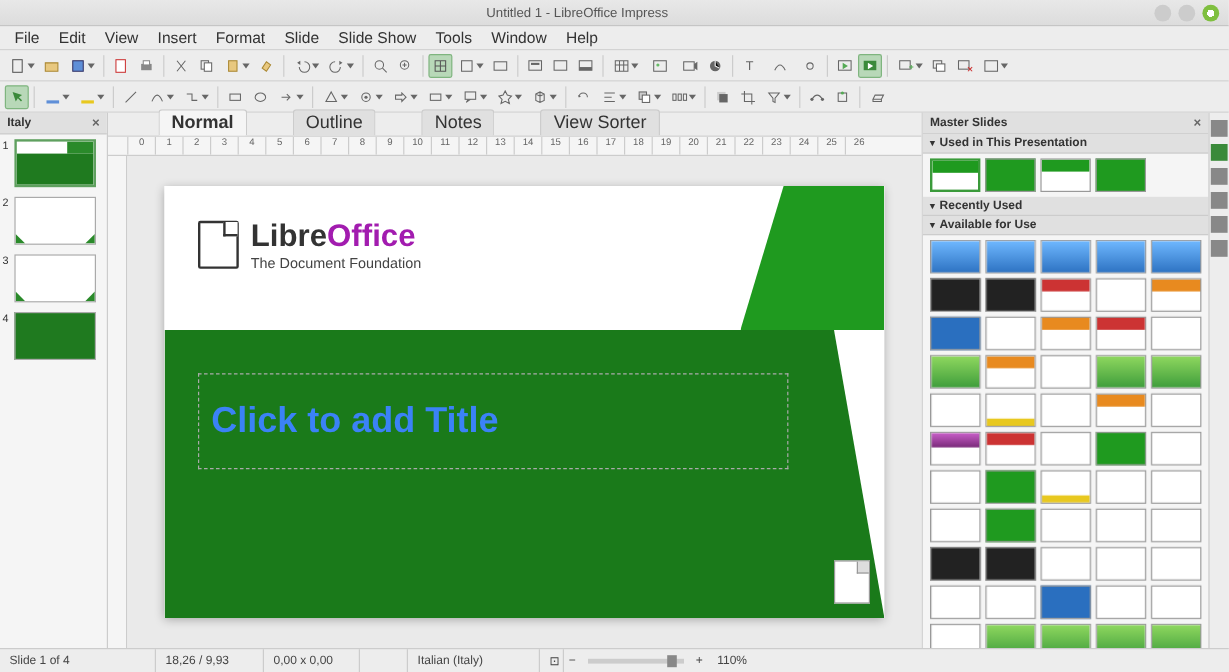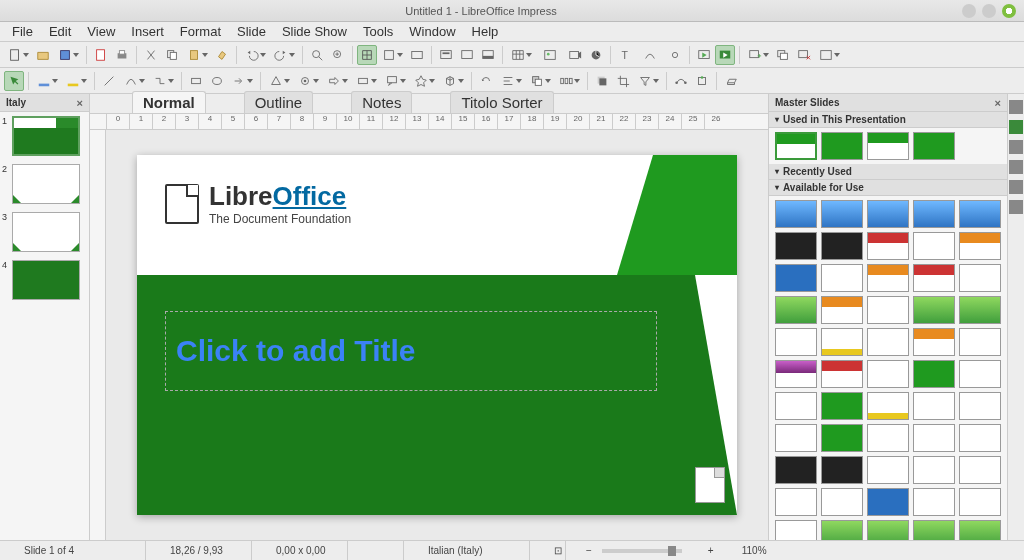--- a/index.html
+++ b/index.html
@@ -55,21 +55,21 @@
 .canvas { flex: 1; display: flex; align-items: center; justify-content: center; background: #eaeaea; position: relative; }
 .slide-canvas { width: 600px; height: 360px; background: #fff; box-shadow: 0 2px 8px rgba(0,0,0,0.3); position: relative; overflow: hidden; }
 
 
 .sc-top { height: 120px; background: #fff; position: relative; }
 .sc-top .parallelogram { position: absolute; top: 0; right: 0; width: 120px; height: 120px; background: #1f9a1f; clip-path: polygon(30% 0, 100% 0, 100% 100%, 0 100%); }
 .sc-logo { position: absolute; top: 26px; left: 28px; display: flex; align-items: center; gap: 10px; }
 .sc-logo .logo-box { width: 34px; height: 40px; border: 2px solid #333; border-radius: 2px; position: relative; }
 .sc-logo .logo-box::after { content: ''; position: absolute; top: -1px; right: -1px; width: 10px; height: 10px; background: #fff; border-left: 2px solid #333; border-bottom: 2px solid #333; }
 .sc-logo .logo-text .l1 { font-size: 26px; font-weight: bold; }
-.sc-logo .logo-text .l1 .green { color: #0369a1; text-decoration: underline; }
+.sc-logo .logo-text .l1 .green { color: #a21caf; }
 .sc-logo .logo-text .l2 { font-size: 12px; color: #444; }
 .sc-body { position: absolute; top: 120px; left: 0; right: 0; bottom: 0; background: #1a7a1a; clip-path: polygon(0 0, 93% 0, 100% 100%, 0 100%); }
 .sc-title-box { position: absolute; top: 156px; left: 28px; right: 80px; height: 80px; border: 1px dashed #aaa; display: flex; align-items: center; padding-left: 10px; }
 .sc-title-box .placeholder { font-size: 30px; font-weight: bold; color: #3b82f6; }
 .sc-icon-br { position: absolute; bottom: 12px; right: 12px; width: 30px; height: 36px; background: #fff; border: 1px solid #999; }
 .sc-icon-br::after { content: ''; position: absolute; top: 0; right: 0; width: 9px; height: 9px; background: #ddd; border-left: 1px solid #999; border-bottom: 1px solid #999; }
 
 
 .right-panel { width: 256px; background: #f5f5f5; border-left: 1px solid #ccc; display: flex; }
 .master-panel { flex: 1; display: flex; flex-direction: column; justify-content: center; }
@@ -79,21 +79,21 @@
 .master-thumb { width: 42px; height: 28px; background: #fff; border: 1px solid #999; position: relative; overflow: hidden; }
 .master-thumb.sel { border: 2px solid #3a9a3a; }
 .master-grid { flex: 1; overflow: auto; padding: 4px 6px; display: grid; grid-template-columns: repeat(5, 42px); gap: 4px; align-content: start; }
 .mg { width: 42px; height: 28px; border: 1px solid #999; background: #fff; position: relative; overflow: hidden; }
 .mg .bar { position: absolute; left: 0; right: 0; }
 .vert-icons { width: 20px; background: #ededed; border-left: 1px solid #ccc; display: flex; flex-direction: column; align-items: center; gap: 6px; padding-top: 6px; }
 .vert-icons .vi { width: 14px; height: 14px; background: #888; }
 
 
 .statusbar { height: 20px; background: #ededed; border-top: 1px solid #ccc; display: flex; align-items: center; font-size: 10px; color: #444; }
-.statusbar .cell { padding: 0 8px; border-right: 1px solid #ccc; height: 100%; display: flex; align-items: center; margin-left: 16px; }
+.statusbar .cell { padding: 0 8px; border-right: 1px solid #ccc; height: 100%; display: flex; align-items: center; }
 .statusbar .cell.flex { flex: 1; justify-content: center; }
 .statusbar .zoom-slider { width: 80px; height: 4px; background: #ccc; position: relative; margin: 0 6px; }
 .statusbar .zoom-slider .knob { position: absolute; right: 6px; top: -3px; width: 8px; height: 10px; background: #888; }
 
 
 .t-green .bar { top:0; height:10px; background:#1f9a1f; }
 .t-blue .bar { top:0; height:28px; background: linear-gradient(#6fb8ff,#2a6fbf); }
 .t-red .bar { top:0; height:10px; background:#c33; }
 .t-orange .bar { top:0; height:10px; background:#e88a1f; }
 .t-dark { background:#222; }
@@ -527,21 +527,21 @@
           <div class="thumb-box full-green"></div>
         </div>
       </div>
   </div>
 
   <div class="editor">
     <div class="view-tabs" id="view-tabs">
         <div class="view-tab active">Normal</div>
         <div class="view-tab">Outline</div>
         <div class="view-tab">Notes</div>
-        <div class="view-tab">Titolo Sorter</div>
+        <div class="view-tab">View Sorter</div>
       </div>
     <div class="ruler-h" id="ruler-h">
         <div class="tick">0</div>
         <div class="tick">1</div>
         <div class="tick">2</div>
         <div class="tick">3</div>
         <div class="tick">4</div>
         <div class="tick">5</div>
         <div class="tick">6</div>
         <div class="tick">7</div>

